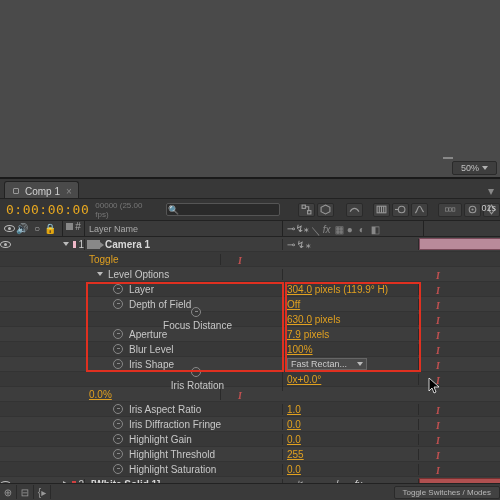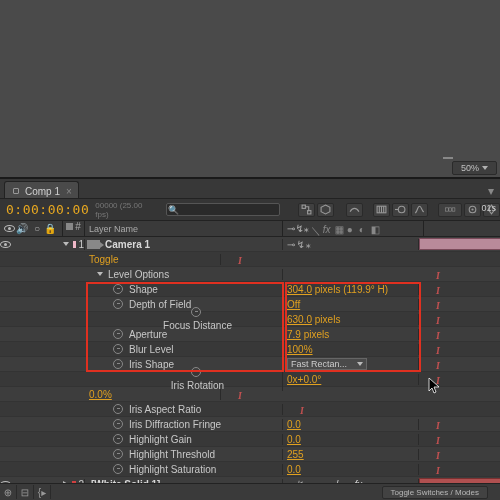--- a/index.html
+++ b/index.html
@@ -61,21 +61,21 @@
   .sw-row .dash { color:#aaa; letter-spacing:1px;}
   .layerbar { position:absolute; top:1px; bottom:1px; left:0; right:-200px; background:#b98a9a; border:1px solid #7a4a5a;}
   .imark { position:absolute; left:17px; top:3px; color:#c05050; font-family:serif; font-weight:bold; font-size:10px; font-style: italic;}
 
   .redbox { position:absolute; border:2px solid #e03020; pointer-events:none; }
   .dropdown { display:inline-flex; width:80px;height:12px;background:#4a4a4a;border:1px solid #666;align-items:center;padding:0 3px;color:#ccc; font-size:9px;}
   .dropdown::after{content:"";margin-left:auto;width:0;height:0;border-left:3px solid transparent;border-right:3px solid transparent;border-top:4px solid #bbb;}
 
   .footer { position:absolute; bottom:0; left:0; right:0; height:17px; background:#3a3a3a; border-top:1px solid #222; display:flex; align-items:center;}
   .footer .fbtn { width:17px;height:14px;display:flex;align-items:center;justify-content:center;color:#999; border-right:1px solid #2a2a2a;}
-  .footer .toggle { margin-left:auto; margin-right:12px; height:13px; padding:0 8px; background:#424242; border:1px solid #2a2a2a; border-radius:2px; color:#b8b8b8; font-size:8px; display:flex;align-items:center;}
+  .footer .toggle { margin-left:auto; margin-right:0; height:13px; padding:0 8px; background:#424242; border:1px solid #2a2a2a; border-radius:2px; color:#b8b8b8; font-size:8px; display:flex;align-items:center;}
 
   .cursor-arrow { position:absolute; width:14px; height:18px; pointer-events:none; }
   .eye-ico { width:11px; height:7px; border:1px solid #bbb; border-radius:50%; position:relative;}
   .eye-ico::after{content:"";position:absolute;width:3px;height:3px;background:#bbb;border-radius:50%;top:1px;left:3px;}
 </style>
 </head>
 <body>
 
 <div class="upper">
   <div class="canvas-frame"></div>
@@ -238,21 +238,21 @@
           <span class="imark">I</span>
         </div>
     </div>
 
     <div id="prop-rows">
         <div class="row alt">
           <div style="width:63px"></div>
           <div style="width:22px"></div>
           <div class="name" style="padding-left:28px;">
             <span class="stopwatch"></span>
-            <span>Shape</span>
+            <span>Layer</span>
           </div>
           <div class="val"><span style="text-decoration:underline;color:#e0a020">304.0</span> <span style="color:#e0a020">pixels</span> <span style="color:#e0a020">(119.9° H)</span></div>
           <div class="tl">
             <span class="imark">I</span>
           </div>
         </div>
         <div class="row ">
           <div style="width:63px"></div>
           <div style="width:22px"></div>
           <div class="name" style="padding-left:28px;">
@@ -332,20 +332,21 @@
             <span class="imark">I</span>
           </div>
         </div>
         <div class="row alt">
           <div style="width:63px"></div>
           <div style="width:22px"></div>
           <div class="name" style="padding-left:28px;">
             <span class="stopwatch"></span>
             <span>Iris Aspect Ratio</span>
           </div>
+          <div class="val"><span style="text-decoration:underline;color:#e0a020">1.0</span></div>
           <div class="tl">
             <span class="imark">I</span>
           </div>
         </div>
         <div class="row ">
           <div style="width:63px"></div>
           <div style="width:22px"></div>
           <div class="name" style="padding-left:28px;">
             <span class="stopwatch"></span>
             <span>Iris Diffraction Fringe</span>

